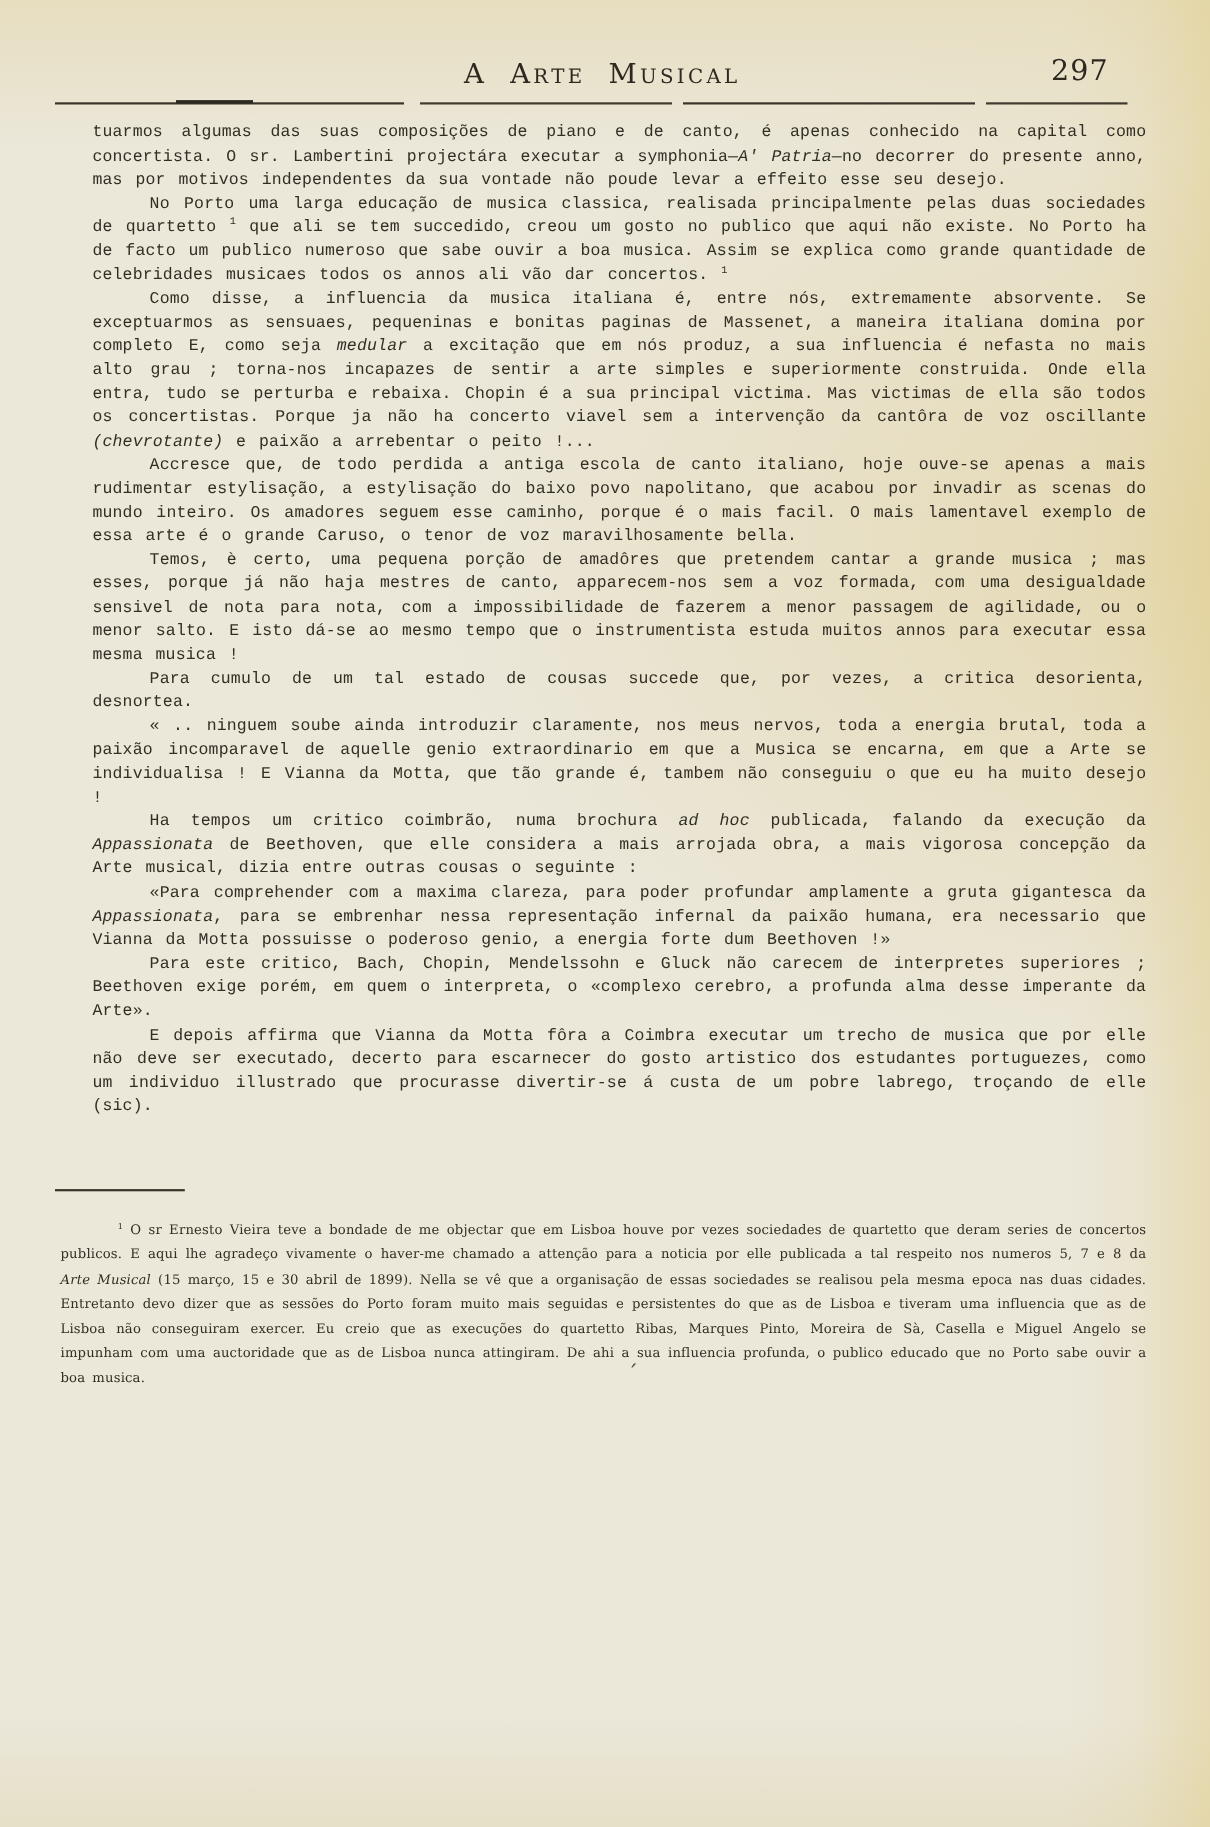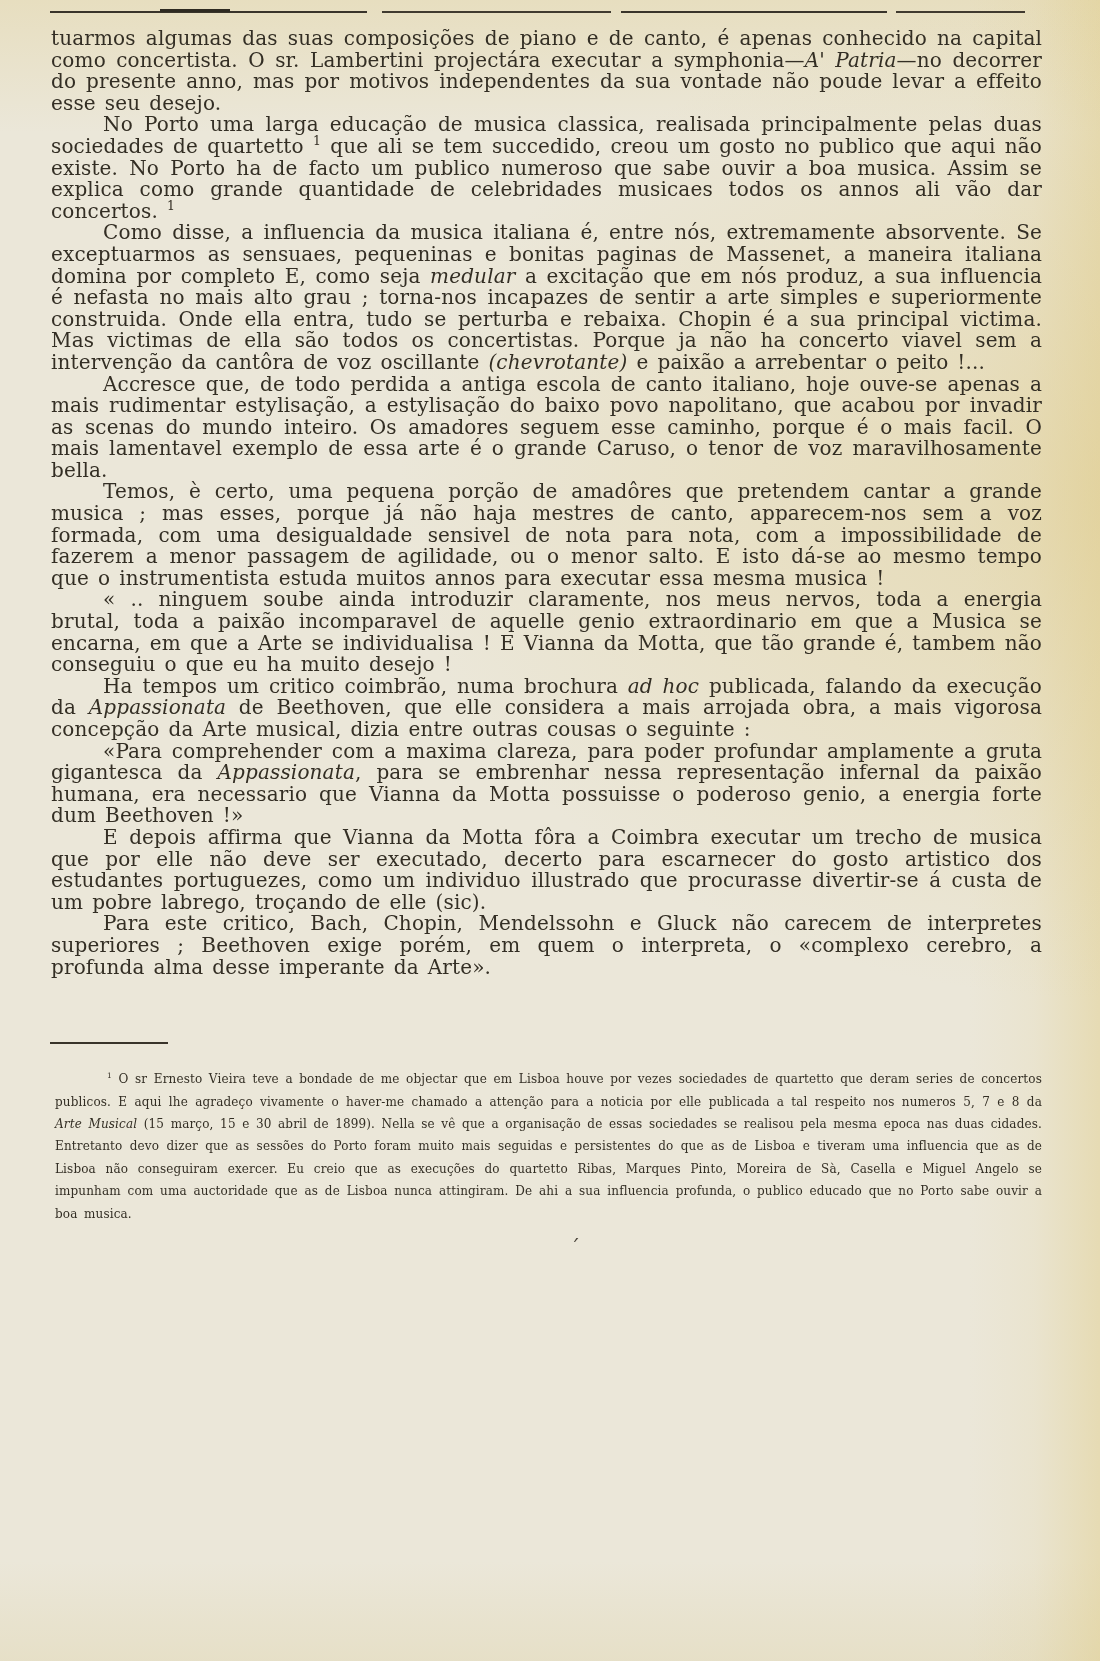--- a/index.html
+++ b/index.html
@@ -53,26 +53,27 @@
       #403a2f 86.8%, #403a2f 100%);
   }
   .header-rule::before{
     content:"";
     position:absolute;
     left:110px; top:-2px;
     width:70px; height:3px;
     background:#2e2a21;
   }
   .article{
-    margin:15px 58px 0 51px;
-    font-size:20px;
+    margin:15px 58px 0 84px;
+    font-size:15px;
     line-height:21.6px;
     text-align:justify;
     word-spacing:2.5px;
     letter-spacing:0.15px;
+    font-family:Liberation Mono, monospace;
   }
   .para{margin:0;}
   .para.indent{text-indent:52px;}
   .it{font-style:italic;}
   sup{font-size:62%; line-height:0; vertical-align:super;}
   .footnote-sep{
     width:118px;
     height:0;
     border-top:2px solid #39342a;
     margin:64px 0 24px 50px;
@@ -90,34 +91,39 @@
     left:570px; top:1236px;
     font-size:20px;
     color:#4a443a;
   }
 </style>
 </head>
 <body>
 
 <div class="page">
 
+  <div class="header">
+    <span class="header-title">A Arte Musical</span>
+    <span class="page-number">297</span>
+  </div>
 
   <div class="header-rule"></div>
 
   <div class="article">
       <p class="para"><span>tuarmos algumas das suas composições de piano e de canto, é apenas conhecido na capital como concertista. O sr. Lambertini projectára executar a symphonia—</span><span class="it">A' Patria</span><span>—no decorrer do presente anno, mas por motivos independentes da sua vontade não poude levar a effeito esse seu desejo.</span></p>
       <p class="para indent"><span>No Porto uma larga educação de musica classica, realisada principalmente pelas duas sociedades de quartetto </span><sup>1</sup><span> que ali se tem succedido, creou um gosto no publico que aqui não existe. No Porto ha de facto um publico numeroso que sabe ouvir a boa musica. Assim se explica como grande quantidade de celebridades musicaes todos os annos ali vão dar concertos. </span><sup>1</sup></p>
       <p class="para indent"><span>Como disse, a influencia da musica italiana é, entre nós, extremamente absorvente. Se exceptuarmos as sensuaes, pequeninas e bonitas paginas de Massenet, a maneira italiana domina por completo E, como seja </span><span class="it">medular</span><span> a excitação que em nós produz, a sua influencia é nefasta no mais alto grau ; torna-nos incapazes de sentir a arte simples e superiormente construida. Onde ella entra, tudo se perturba e rebaixa. Chopin é a sua principal victima. Mas victimas de ella são todos os concertistas. Porque ja não ha concerto viavel sem a intervenção da cantôra de voz oscillante </span><span class="it">(chevrotante)</span><span> e paixão a arrebentar o peito !...</span></p>
       <p class="para indent"><span>Accresce que, de todo perdida a antiga escola de canto italiano, hoje ouve-se apenas a mais rudimentar estylisação, a estylisação do baixo povo napolitano, que acabou por invadir as scenas do mundo inteiro. Os amadores seguem esse caminho, porque é o mais facil. O mais lamentavel exemplo de essa arte é o grande Caruso, o tenor de voz maravilhosamente bella.</span></p>
       <p class="para indent"><span>Temos, è certo, uma pequena porção de amadôres que pretendem cantar a grande musica ; mas esses, porque já não haja mestres de canto, apparecem-nos sem a voz formada, com uma desigualdade sensivel de nota para nota, com a impossibilidade de fazerem a menor passagem de agilidade, ou o menor salto. E isto dá-se ao mesmo tempo que o instrumentista estuda muitos annos para executar essa mesma musica !</span></p>
+      <p class="para indent"><span>Para cumulo de um tal estado de cousas succede que, por vezes, a critica desorienta, desnortea.</span></p>
       <p class="para indent"><span>« .. ninguem soube ainda introduzir claramente, nos meus nervos, toda a energia brutal, toda a paixão incomparavel de aquelle genio extraordinario em que a Musica se encarna, em que a Arte se individualisa ! E Vianna da Motta, que tão grande é, tambem não conseguiu o que eu ha muito desejo !</span></p>
       <p class="para indent"><span>Ha tempos um critico coimbrão, numa brochura </span><span class="it">ad hoc</span><span> publicada, falando da execução da </span><span class="it">Appassionata</span><span> de Beethoven, que elle considera a mais arrojada obra, a mais vigorosa concepção da Arte musical, dizia entre outras cousas o seguinte :</span></p>
       <p class="para indent"><span>«Para comprehender com a maxima clareza, para poder profundar amplamente a gruta gigantesca da </span><span class="it">Appassionata</span><span>, para se embrenhar nessa representação infernal da paixão humana, era necessario que Vianna da Motta possuisse o poderoso genio, a energia forte dum Beethoven !»</span></p>
+      <p class="para indent"><span>Para este critico, Bach, Chopin, Mendelssohn e Gluck não carecem de interpretes superiores ; Beethoven exige porém, em quem o interpreta, o «complexo cerebro, a profunda alma desse imperante da Arte».</span></p>
       <p class="para indent"><span>E depois affirma que Vianna da Motta fôra a Coimbra executar um trecho de musica que por elle não deve ser executado, decerto para escarnecer do gosto artistico dos estudantes portuguezes, como um individuo illustrado que procurasse divertir-se á custa de um pobre labrego, troçando de elle (sic).</span></p>
-      <p class="para indent"><span>Para este critico, Bach, Chopin, Mendelssohn e Gluck não carecem de interpretes superiores ; Beethoven exige porém, em quem o interpreta, o «complexo cerebro, a profunda alma desse imperante da Arte».</span></p>
     </div>
 
   <div class="footnote-sep"></div>
 
   <div class="footnote">
       <p class="para indent"><sup>1</sup><span> O sr Ernesto Vieira teve a bondade de me objectar que em Lisboa houve por vezes sociedades de quartetto que deram series de concertos publicos. E aqui lhe agradeço vivamente o haver-me chamado a attenção para a noticia por elle publicada a tal respeito nos numeros 5, 7 e 8 da </span><span class="it">Arte Musical</span><span> (15 março, 15 e 30 abril de 1899). Nella se vê que a organisação de essas sociedades se realisou pela mesma epoca nas duas cidades. Entretanto devo dizer que as sessões do Porto foram muito mais seguidas e persistentes do que as de Lisboa e tiveram uma influencia que as de Lisboa não conseguiram exercer. Eu creio que as execuções do quartetto Ribas, Marques Pinto, Moreira de Sà, Casella e Miguel Angelo se impunham com uma auctoridade que as de Lisboa nunca attingiram. De ahi a sua influencia profunda, o publico educado que no Porto sabe ouvir a boa musica.</span></p>
     </div>
 
   <div class="stray-mark">´</div>
 

